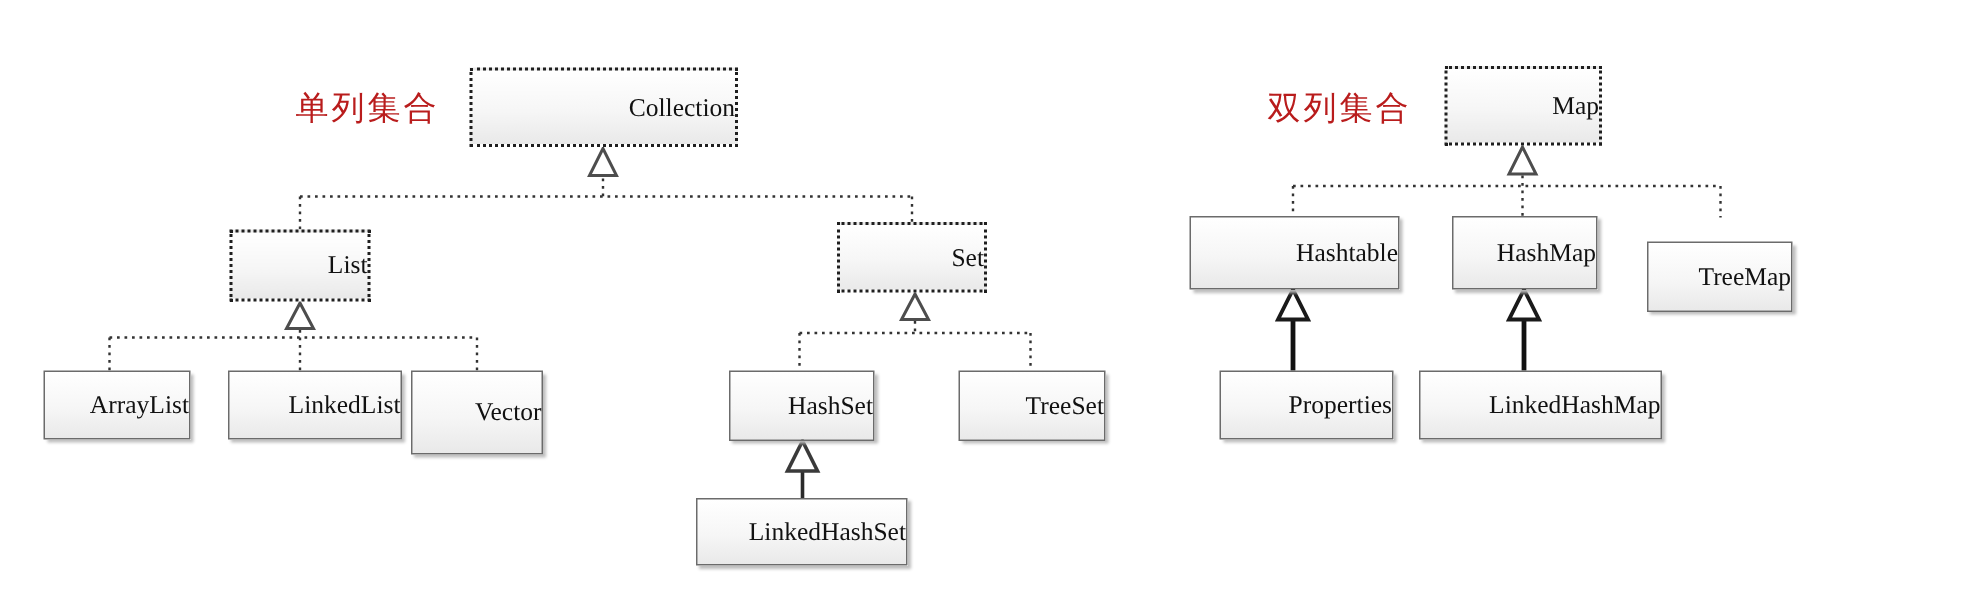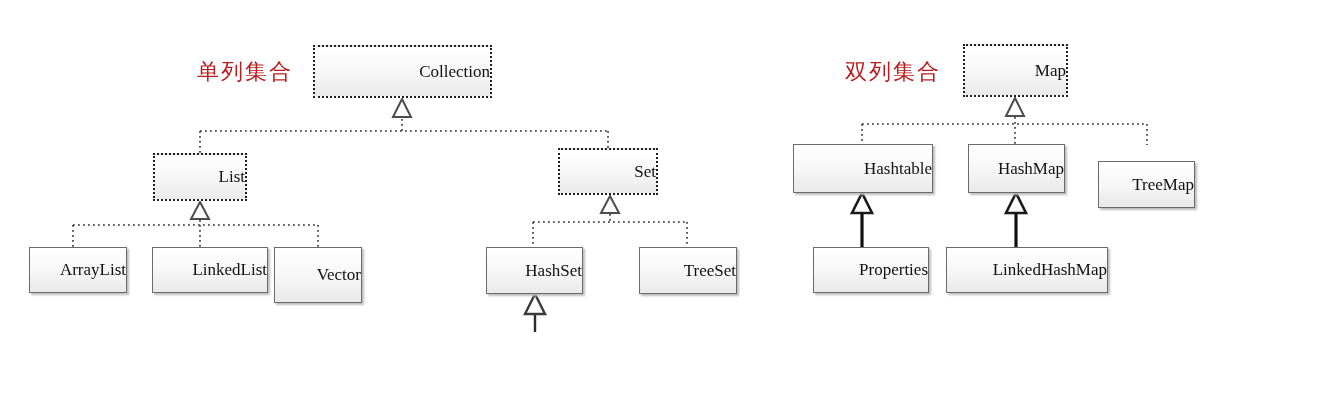--- a/index.html
+++ b/index.html
@@ -116,20 +116,23 @@
   </div>
   <div class="node cls" style="left:274px; top:247px; width:88px; height:56px;">
     <span class="nlabel">Vector</span>
   </div>
   <div class="node cls" style="left:486px; top:247px; width:97px; height:47px;">
     <span class="nlabel">HashSet</span>
   </div>
   <div class="node cls" style="left:639px; top:247px; width:98px; height:47px;">
     <span class="nlabel">TreeSet</span>
   </div>
+  <div class="node cls" style="left:464px; top:332px; width:141px; height:45px;">
+    <span class="nlabel">LinkedHashSet</span>
+  </div>
 
   <div class="node cls" style="left:793px; top:144px; width:140px; height:49px;">
     <span class="nlabel">Hashtable</span>
   </div>
   <div class="node cls" style="left:968px; top:144px; width:97px; height:49px;">
     <span class="nlabel">HashMap</span>
   </div>
   <div class="node cls" style="left:1098px; top:145px; width:97px; height:47px;margin-top:16px;">
     <span class="nlabel">TreeMap</span>
   </div>

